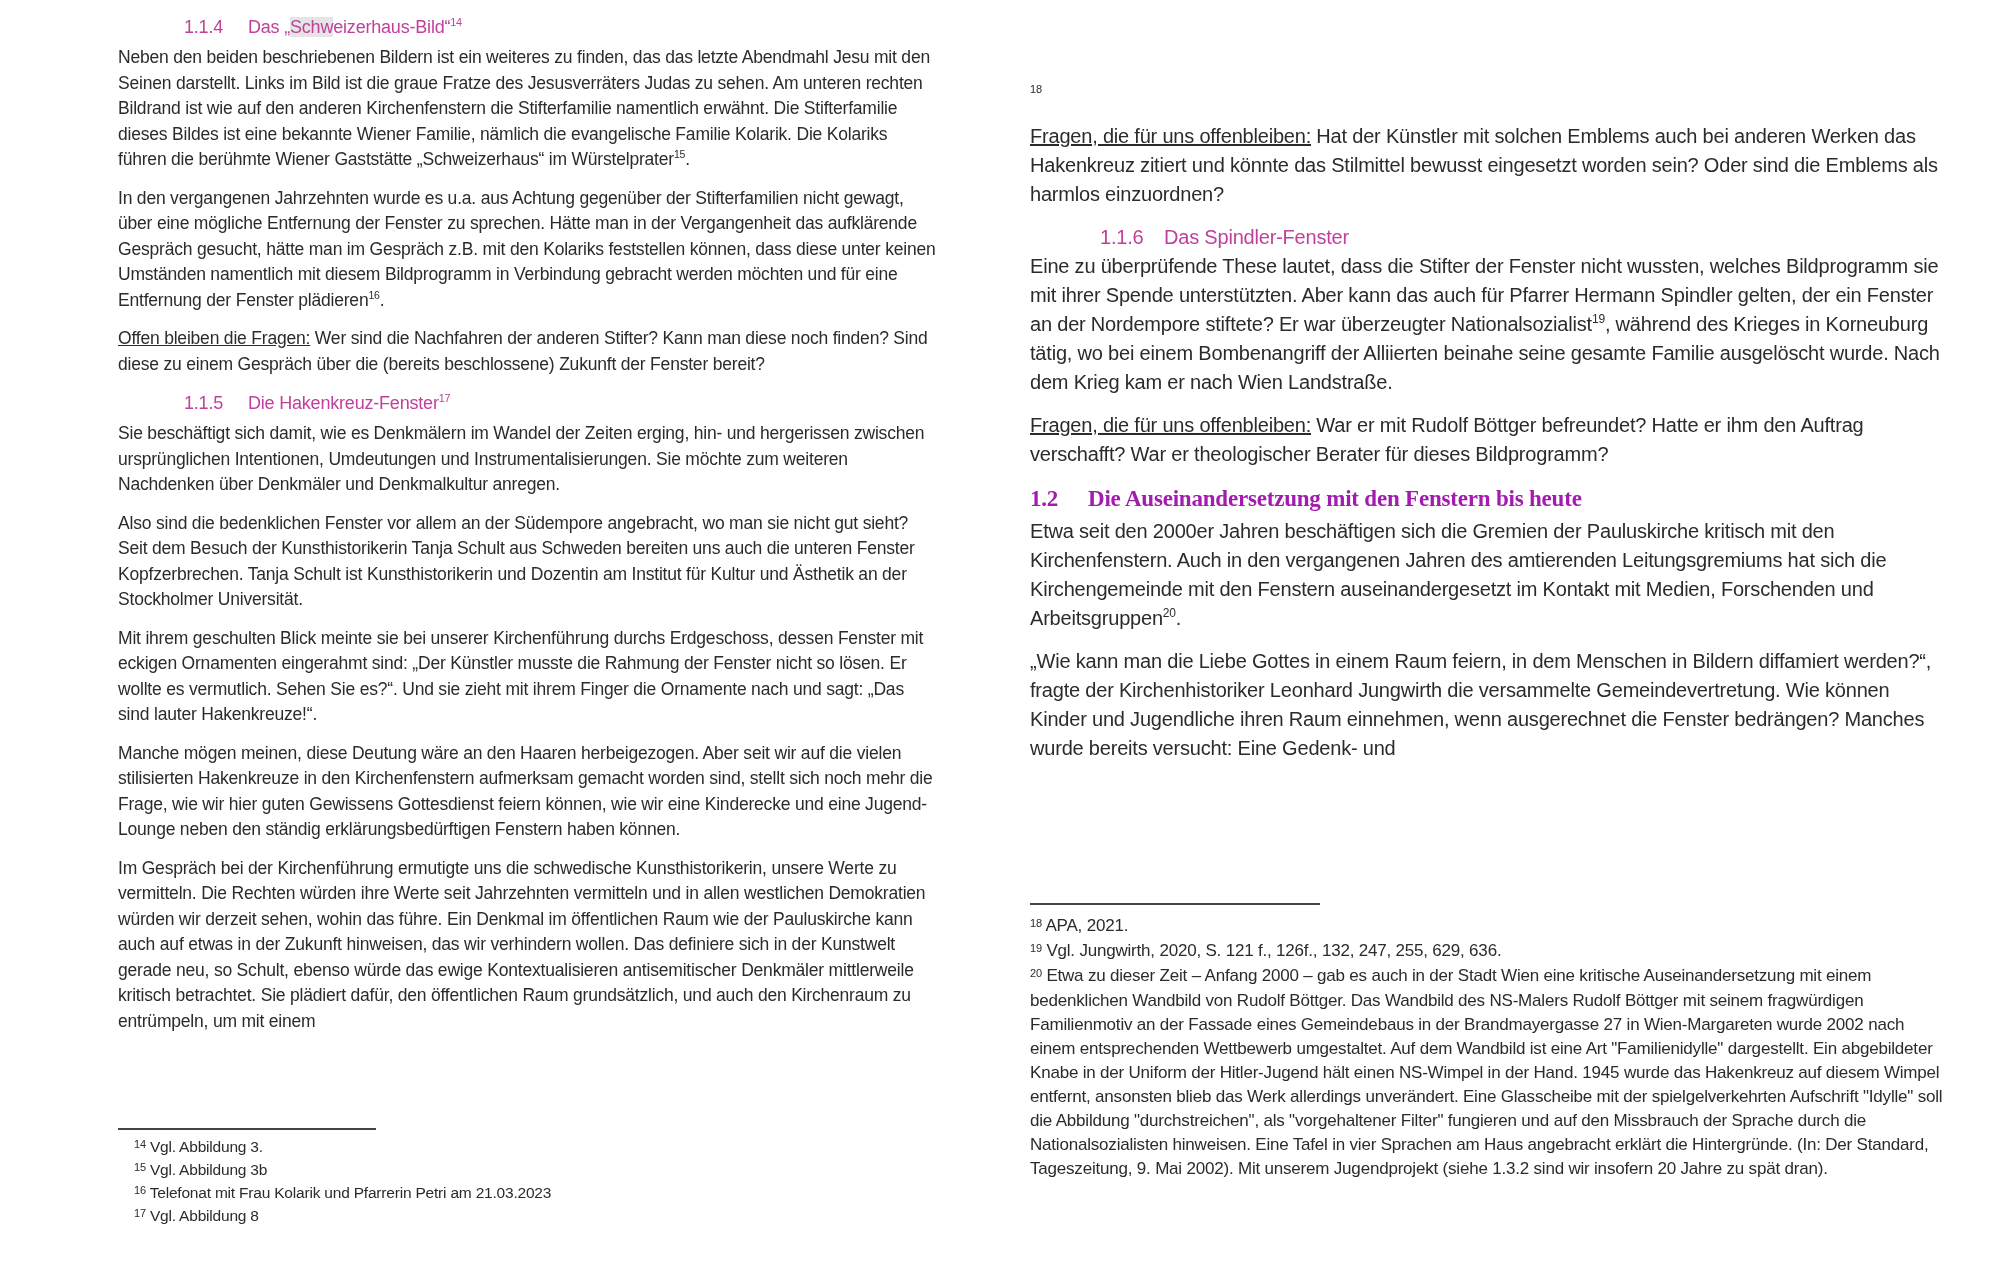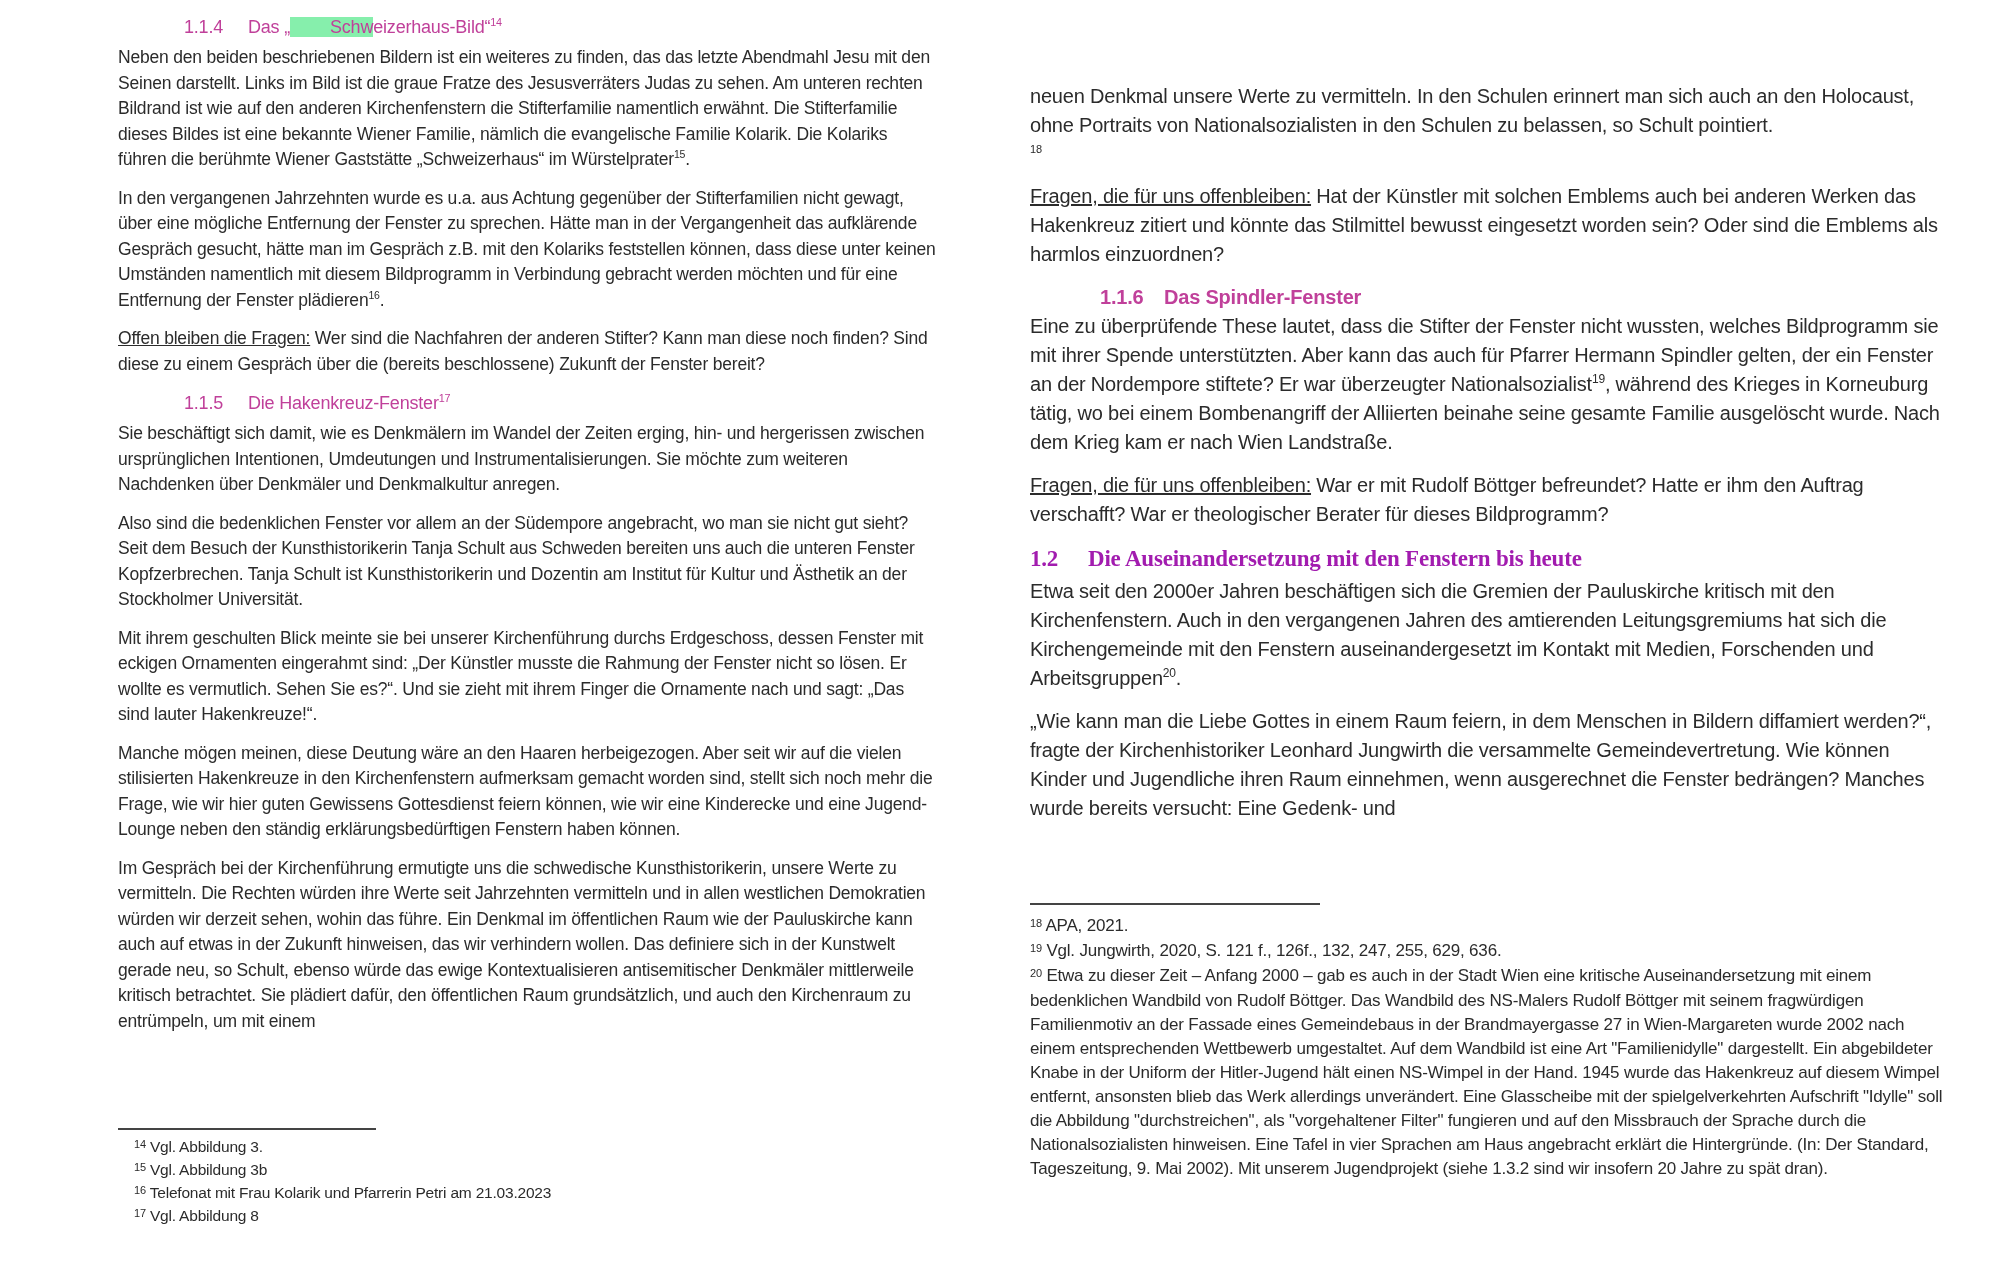--- a/index.html
+++ b/index.html
@@ -3,23 +3,23 @@
 <meta charset="utf-8">
 <style>
   html,body{margin:0;padding:0;background:#fff;}
   body{width:2000px;height:1261px;position:relative;overflow:hidden;font-family:"Liberation Sans",sans-serif;color:#2b2b2b;}
   .col{position:absolute;}
   .left{left:118px;top:14px;width:820px;font-size:17.5px;line-height:25.5px;letter-spacing:-0.2px;}
   .right{left:1030px;top:82px;width:920px;font-size:20px;line-height:29px;letter-spacing:-0.2px;}
   p{margin:5px 0 13px 0;}
   .right p{margin:0 0 14px 0;}
   .h3{color:#c0409a;font-size:18px;margin:0 0 0 66px;line-height:26px;}
-  .right .h3{font-size:20px;margin:12px 0 0 70px;line-height:29px;font-weight:bold;}
+  .right .h3{font-size:20px;margin:12px 0 0 70px;line-height:29px;}
   .h3 .num{display:inline-block;width:64px;}
-  .hl{background:#86efac;padding-left:40px;}
+  .hl{background:#e5e5e5;}
   .h2{color:#a21caf;font-family:"Liberation Serif",serif;font-weight:bold;font-size:23px;line-height:32px;margin:0 0 2px 0;}
   .h2 .num{display:inline-block;width:58px;}
   sup{font-size:0.6em;line-height:0;vertical-align:super;}
   .u{text-decoration:underline;}
   .rule{position:absolute;height:1.5px;background:#444;}
   .fn{position:absolute;font-size:15.5px;line-height:21px;letter-spacing:-0.2px;}
   .fn div{margin:0;}
   .fn-r{position:absolute;left:1030px;top:914px;width:920px;font-size:17px;line-height:24px;letter-spacing:-0.2px;}
   .small18{font-size:11px;position:relative;top:-4px;}
 </style>
@@ -45,21 +45,20 @@
 
 <div class="rule" style="left:118px;top:1128px;width:258px;"></div>
 <div class="fn" style="left:134px;top:1136px;width:800px;">
   <div><span class="small18">14</span> <span>Vgl. Abbildung 3.</span></div>
   <div><span class="small18">15</span> <span>Vgl. Abbildung 3b</span></div>
   <div><span class="small18">16</span> <span>Telefonat mit Frau Kolarik und Pfarrerin Petri am 21.03.2023</span></div>
   <div><span class="small18">17</span> <span>Vgl. Abbildung 8</span></div>
 </div>
 
 <div class="col right">
-  <p style="margin-bottom:2px;"><span>neuen Denkmal unsere Werte zu vermitteln. In den Schulen erinnert man sich auch an den Holocaust, ohne Portraits von Nationalsozialisten in den Schulen zu belassen, so Schult pointiert.</span></p>
   <div style="font-size:11px;line-height:14px;margin-bottom:26px;">18</div>
   <p><span class="u">Fragen, die für uns offenbleiben:</span><span> Hat der Künstler mit solchen Emblems auch bei anderen Werken das Hakenkreuz zitiert und könnte das Stilmittel bewusst eingesetzt worden sein? Oder sind die Emblems als harmlos einzuordnen?</span></p>
   <div class="h3">
     <span class="num">1.1.6</span><span>Das Spindler-Fenster</span>
   </div>
   <p><span>Eine zu überprüfende These lautet, dass die Stifter der Fenster nicht wussten, welches Bildprogramm sie mit ihrer Spende unterstützten. Aber kann das auch für Pfarrer Hermann Spindler gelten, der ein Fenster an der Nordempore stiftete? Er war überzeugter Nationalsozialist</span><sup>19</sup><span>, während des Krieges in Korneuburg tätig, wo bei einem Bombenangriff der Alliierten beinahe seine gesamte Familie ausgelöscht wurde. Nach dem Krieg kam er nach Wien Landstraße.</span></p>
   <p><span class="u">Fragen, die für uns offenbleiben:</span><span> War er mit Rudolf Böttger befreundet? Hatte er ihm den Auftrag verschafft? War er theologischer Berater für dieses Bildprogramm?</span></p>
   <div class="h2">
     <span class="num">1.2</span><span>Die Auseinandersetzung mit den Fenstern bis heute</span>
   </div>

